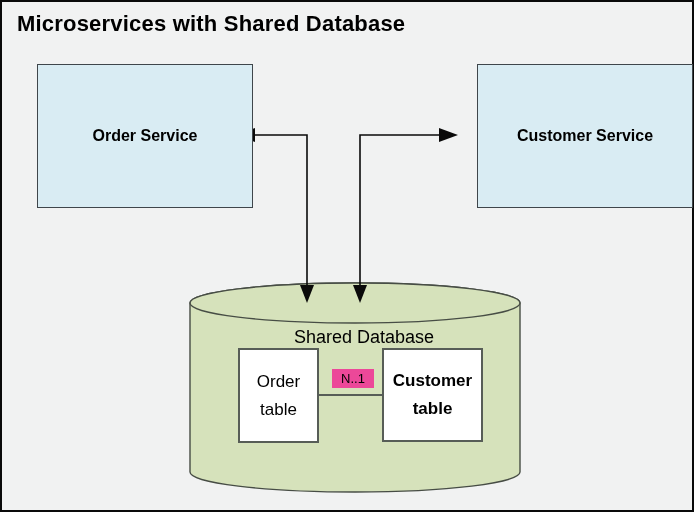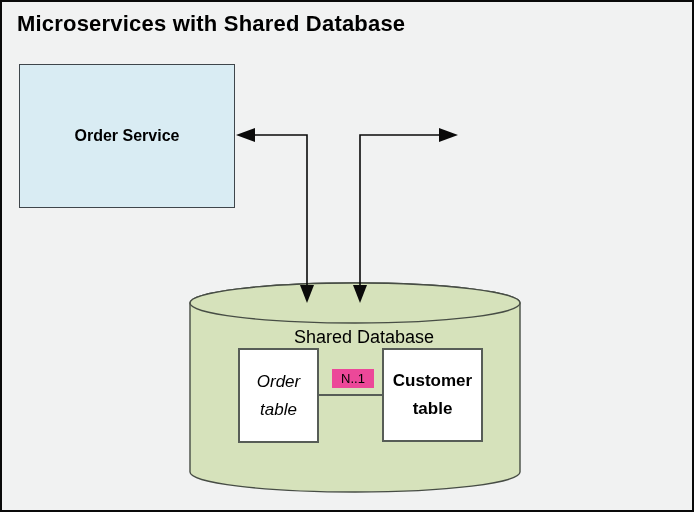--- a/index.html
+++ b/index.html
@@ -38,20 +38,21 @@
     width: 216px;
     height: 144px;
     background: #d9ecf3;
     border: 1px solid #3f464b;
     display: flex;
     align-items: center;
     justify-content: center;
     font-size: 16px;
     font-weight: 700;
     text-align: center;
+    margin-left: 18px;
   }
   .service-box.order    { left: 19px;  top: 64px; }
   .service-box.customer { left: 459px; top: 64px; }
 
   .db-label {
     position: absolute;
     left: 214px;
     top: 327px;
     width: 300px;
     text-align: center;
@@ -63,21 +64,21 @@
     background: #ffffff;
     border: 2px solid #575d57;
     display: flex;
     align-items: center;
     justify-content: center;
     text-align: center;
     font-size: 17px;
     line-height: 1.62;
   }
   .table-box .lbl { word-spacing: 9999px; }
-  .table-box.order    { left: 238px; top: 348px; width: 81px;  height: 95px; font-style: italic; }
+  .table-box.order    { left: 238px; top: 348px; width: 81px;  height: 95px; }
   .table-box.customer { left: 382px; top: 348px; width: 101px; height: 94px; font-weight: bold; }
 
   .relation-label {
     position: absolute;
     left: 332px;
     top: 369px;
     width: 42px;
     height: 19px;
     background: #ec4899;
     display: flex;
@@ -112,20 +113,23 @@
 
     <line x1="319" y1="395" x2="382" y2="395" stroke="#575d57" stroke-width="2"></line>
   </svg>
 
   <div class="diagram-title">Microservices with Shared Database</div>
 
   <div class="service-box order">
     <span>Order Service</span>
   </div>
 
+  <div class="service-box customer">
+    <span>Customer Service</span>
+  </div>
 
   <div class="db-label">Shared Database</div>
 
   <div class="table-box order">
     <span class="lbl">Order table</span>
   </div>
 
   <div class="table-box customer">
     <span class="lbl">Customer table</span>
   </div>

